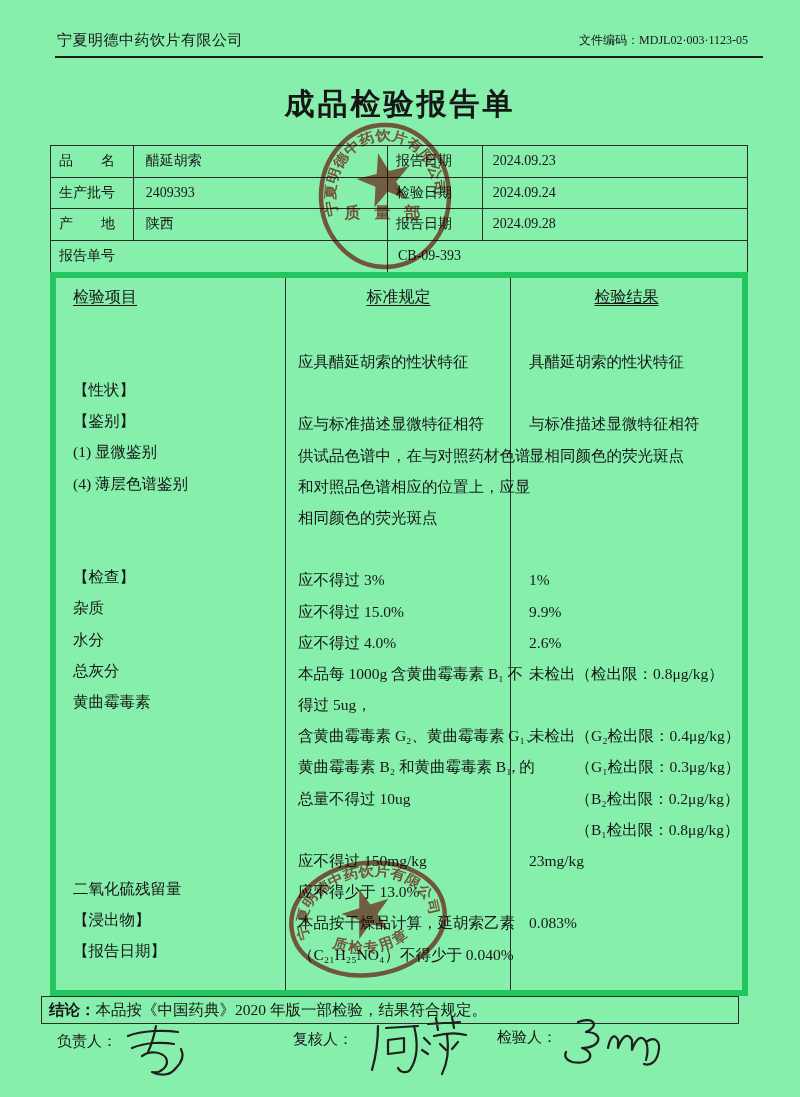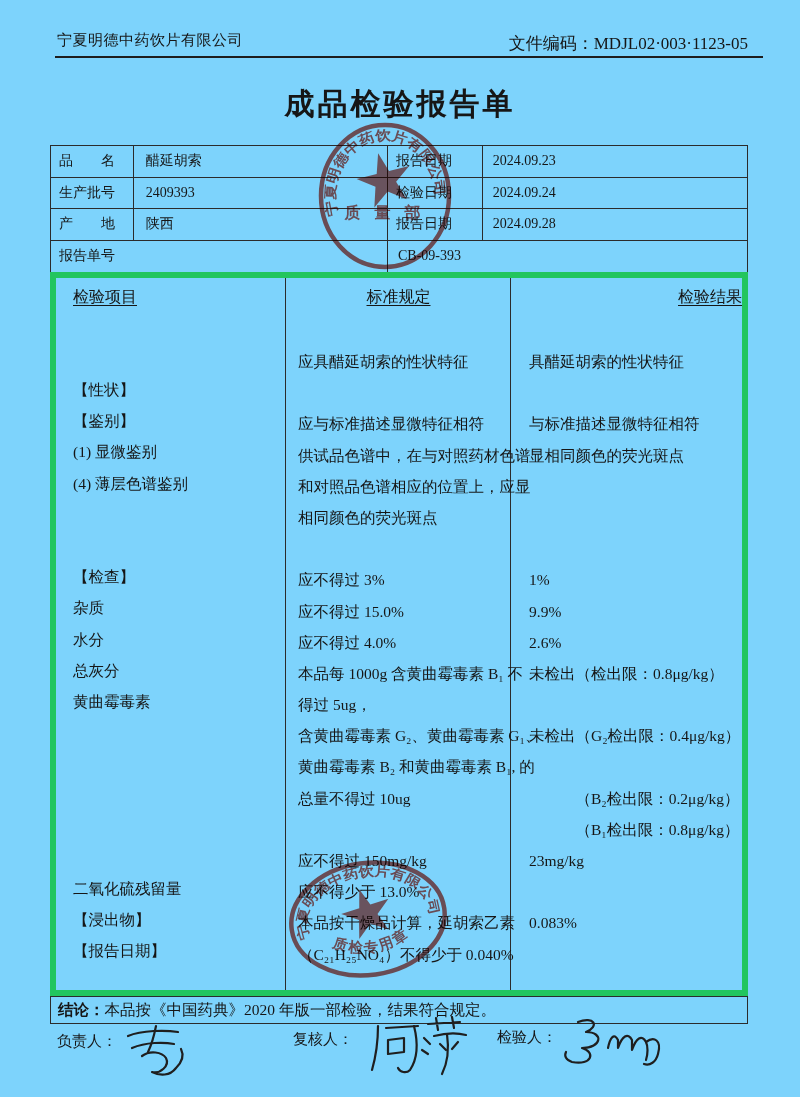--- a/index.html
+++ b/index.html
@@ -1,21 +1,21 @@
 <!DOCTYPE html>
 <html><head>
 <meta charset="utf-8">
 <style>
   html,body{margin:0;padding:0;background:#ffffff;}
-  .page{position:relative;width:800px;height:1097px;background:#7dd3fc;overflow:hidden;
+  .page{position:relative;width:800px;height:1097px;background:#86efac;overflow:hidden;
         font-family:"Liberation Serif","DejaVu Serif",serif;color:#161616;}
 
   
   .hdr-company{position:absolute;left:57px;top:31px;font-size:15px;letter-spacing:.5px;}
-  .hdr-code{position:absolute;right:52px;top:32px;font-size:17px;}
+  .hdr-code{position:absolute;right:52px;top:32px;font-size:12px;}
   .hdr-rule{position:absolute;left:55px;top:56px;width:708px;height:2px;background:#1d1d1d;}
   .title{position:absolute;left:0;right:0;top:84px;text-align:center;
          font-size:30px;font-weight:bold;letter-spacing:3px;}
 
   
   .info-table{position:absolute;left:50px;top:145px;width:698px;border:1px solid #2b2b2b;box-sizing:border-box;}
   .irow{display:flex;height:31.5px;border-bottom:1px solid #2b2b2b;box-sizing:border-box;}
   .irow:last-child{border-bottom:none;justify-content:space-between;}
   .ic{box-sizing:border-box;border-right:1px solid #2b2b2b;font-size:14px;line-height:30px;
       white-space:nowrap;overflow:hidden;}
@@ -28,30 +28,30 @@
 
   
   .insp-table{position:absolute;left:50px;top:272px;width:698px;height:724px;
               border:6px solid #22c55e;box-sizing:border-box;}
   .vline{position:absolute;top:0;bottom:0;width:1px;background:#2b2b2b;}
   .vl1{left:229px;} .vl2{left:454px;}
   .insp-head{position:absolute;top:0;left:0;right:0;height:68px;display:flex;font-size:16px;}
   .hc{padding-top:9px;box-sizing:border-box;}
   .hc1{width:230px;padding-left:17px;}
   .hc2{width:225px;text-align:center;}
-  .hc3{flex:1;text-align:right;}
+  .hc3{flex:1;text-align:center;text-decoration:underline;}
   .hc span{text-decoration:underline;text-underline-offset:3px;}
   .insp-body{position:absolute;top:68px;left:0;right:0;}
   .lrow{display:flex;height:31.2px;font-size:15.5px;line-height:31.2px;white-space:nowrap;}
   .lc1{width:230px;padding-left:17px;box-sizing:border-box;margin-top:28px;}
   .lc2{width:225px;padding-left:12px;box-sizing:border-box;}
   .lc3{flex:1;padding-left:18px;box-sizing:border-box;}
 
   
-  .concl{position:absolute;left:50px;top:996px;width:698px;height:28px;border:1px solid #2b2b2b;
+  .concl{position:absolute;left:41px;top:996px;width:698px;height:28px;border:1px solid #2b2b2b;
          box-sizing:border-box;font-size:15.5px;line-height:25px;padding-left:7px;white-space:nowrap;}
   .concl .cl{font-weight:bold;}
 
   
   .sig-label{position:absolute;font-size:15px;}
   .sig{position:absolute;}
   .sig path{fill:none;stroke:#1f1f1f;stroke-width:2.2;stroke-linecap:round;stroke-linejoin:round;}
 
   
   .stamp{position:absolute;mix-blend-mode:multiply;opacity:.88;}
@@ -165,20 +165,21 @@
           <div class="lc3"></div>
         </div>
         <div class="lrow">
           <div class="lc1"></div>
           <div class="lc2">含黄曲霉毒素 G₂、黄曲霉毒素 G₁、</div>
           <div class="lc3">未检出（G₂检出限：0.4μg/kg）</div>
         </div>
         <div class="lrow">
           <div class="lc1"></div>
           <div class="lc2">黄曲霉毒素 B₂ 和黄曲霉毒素 B₁, 的</div>
+          <div class="lc3">　　　（G₁检出限：0.3μg/kg）</div>
         </div>
         <div class="lrow">
           <div class="lc1"></div>
           <div class="lc2">总量不得过 10ug</div>
           <div class="lc3">　　　（B₂检出限：0.2μg/kg）</div>
         </div>
         <div class="lrow">
           <div class="lc1"></div>
           <div class="lc2"></div>
           <div class="lc3">　　　（B₁检出限：0.8μg/kg）</div>

